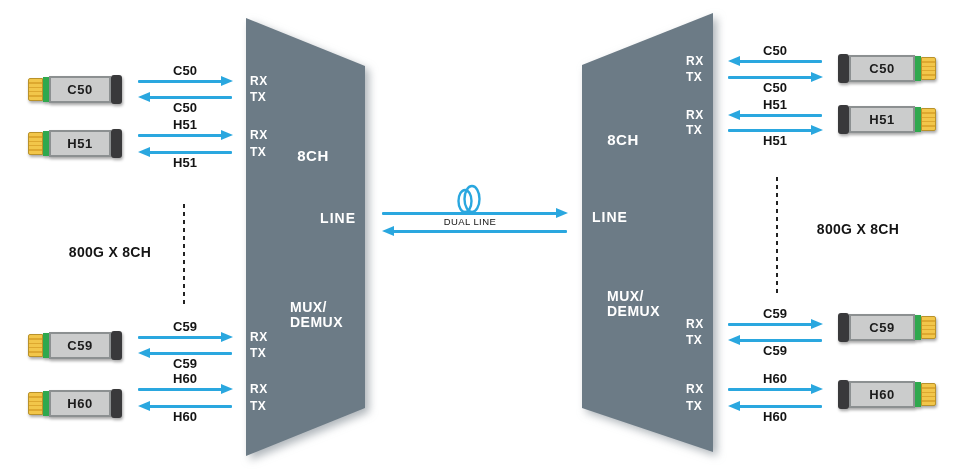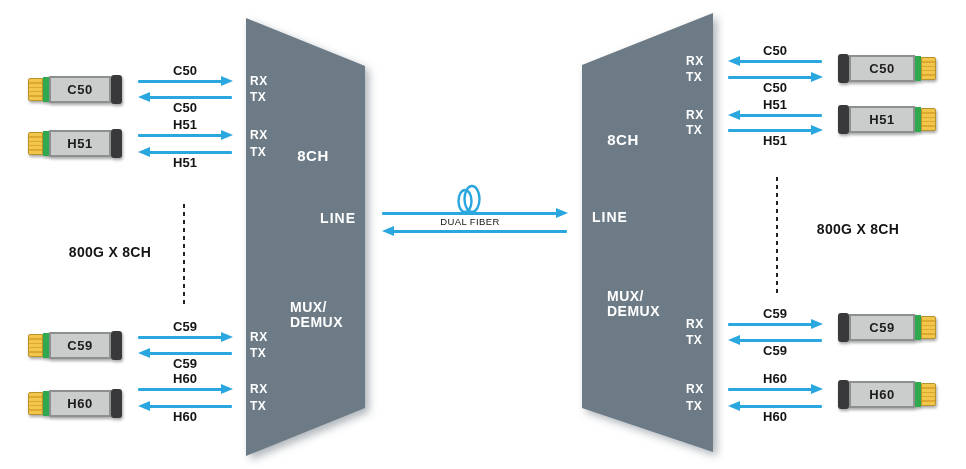--- a/index.html
+++ b/index.html
@@ -69,21 +69,21 @@
   <div class="group-label" style="left:56px;top:244px;">800G X 8CH</div>
   <div class="group-label" style="left:804px;top:221px;">800G X 8CH</div>
 
   <div class="dash" style="left:183px;top:204px;height:102px;"></div>
   <div class="dash" style="left:776px;top:177px;height:118px;"></div>
 
   <svg class="abs" style="left:452px;top:184px;" width="34" height="30" viewBox="0 0 34 30">
     <ellipse cx="13" cy="17" rx="6.5" ry="11" fill="none" style="stroke:var(--arrow);" stroke-width="2.4"></ellipse>
     <ellipse cx="20" cy="15" rx="7.5" ry="13" fill="none" style="stroke:var(--arrow);" stroke-width="2.4"></ellipse>
   </svg>
-  <div class="lbl" style="left:424px;top:216px;width:92px;text-align:center;font-size:9.5px;font-weight:500;letter-spacing:.4px;">DUAL FIBER</div>
+  <div class="lbl" style="left:424px;top:216px;width:92px;text-align:center;font-size:9.5px;font-weight:500;letter-spacing:.4px;">DUAL LINE</div>
 
 <div class="module" style="left: 28px; top: 76px;">
       <div class="fingers"></div>
       <div class="stripe"></div>
       <div class="body">
         <span>C50</span>
       </div>
       <div class="latch"></div>
     </div>
     <div class="arrow" style="left: 138px; top: 75px; width: 95px;">

